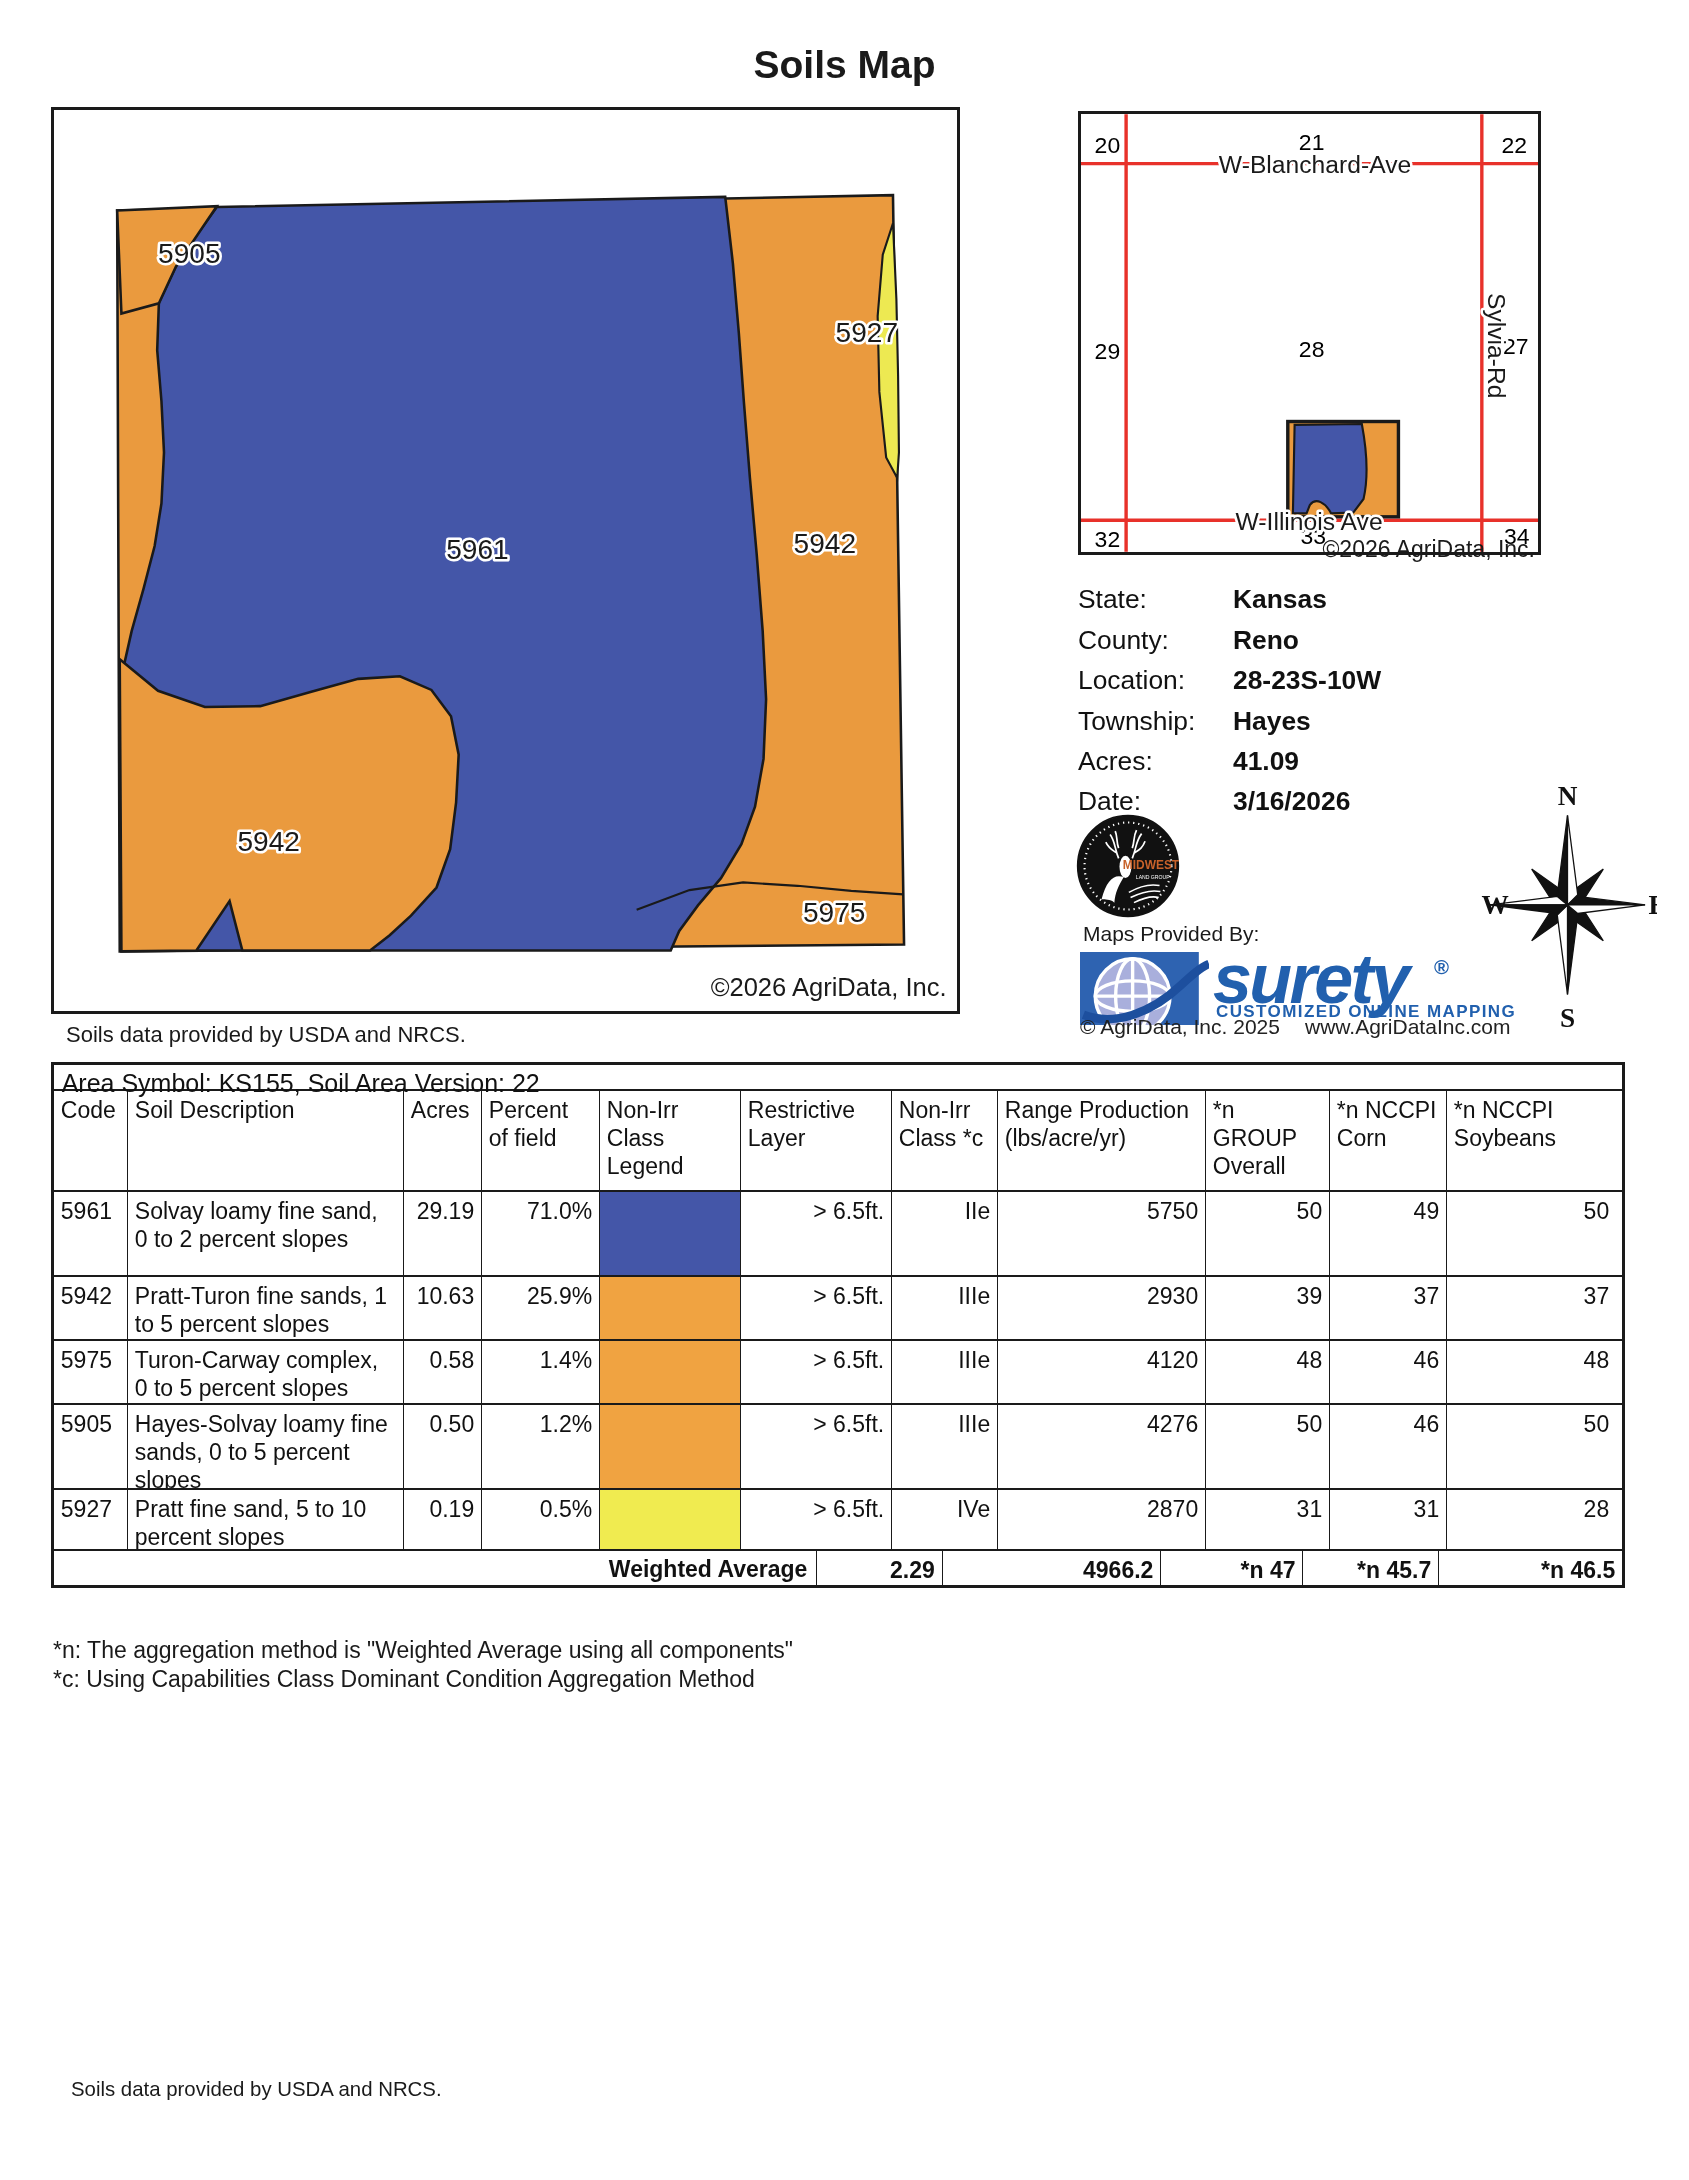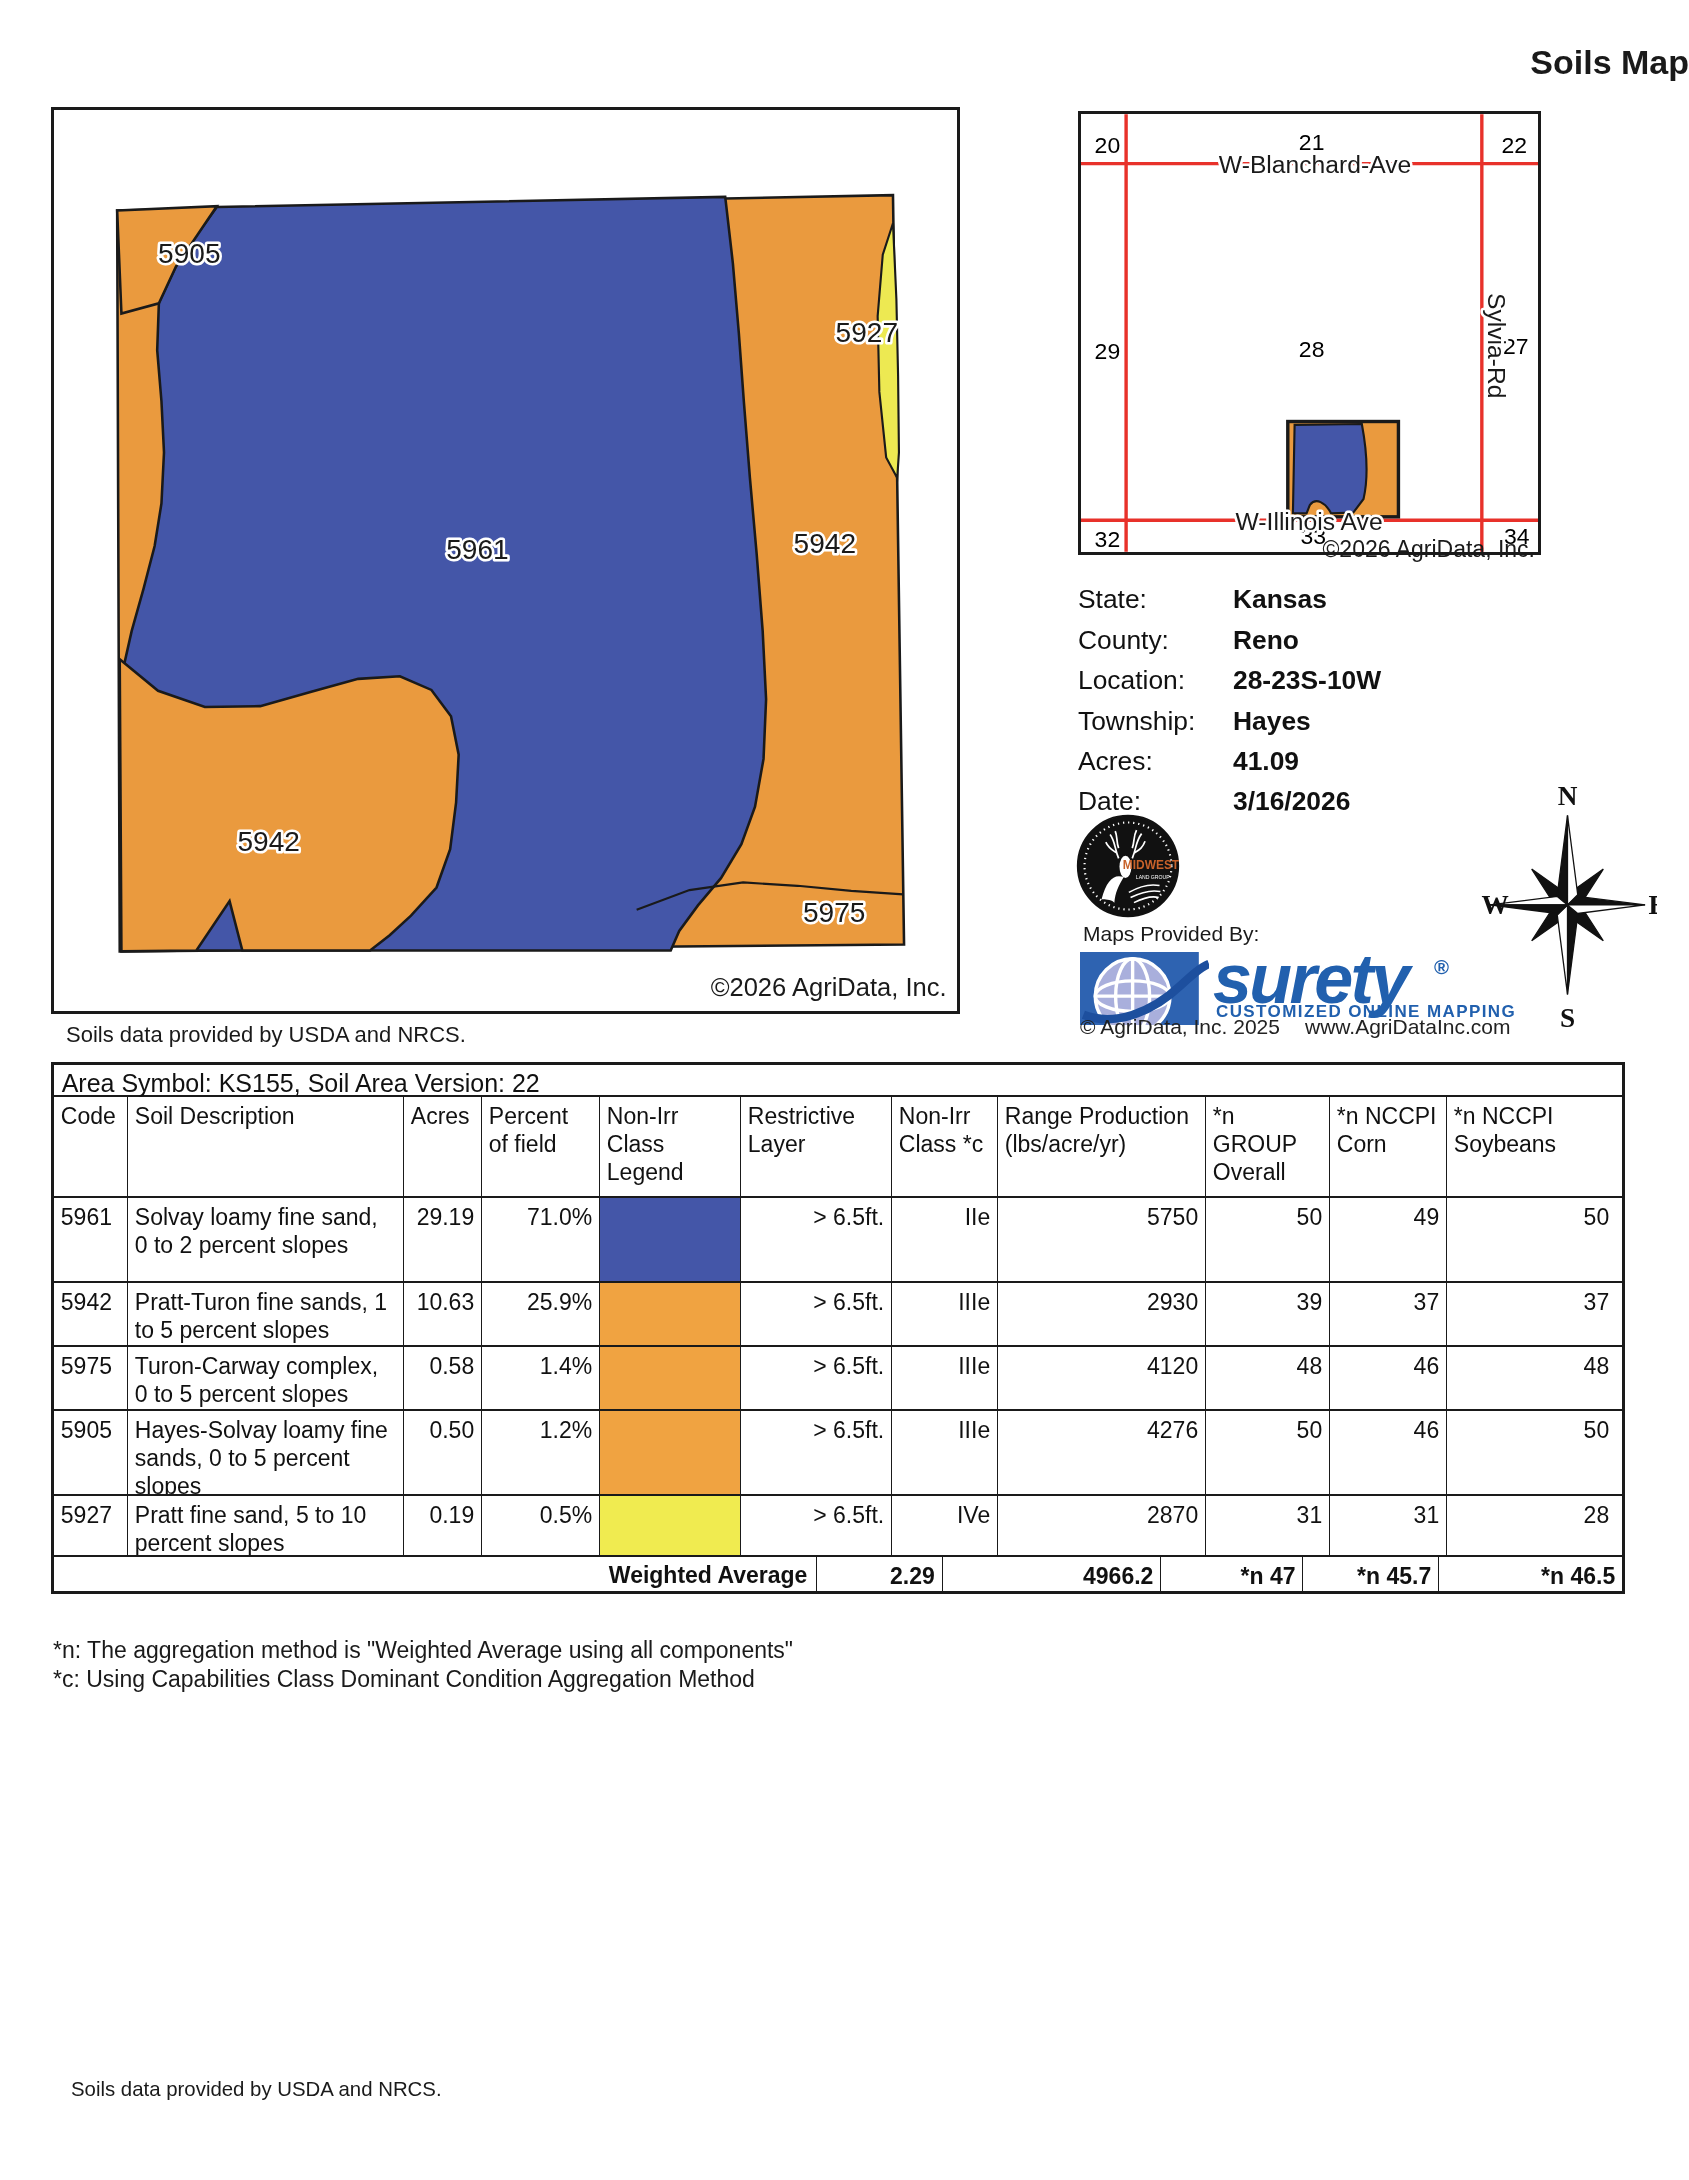--- a/index.html
+++ b/index.html
@@ -1,20 +1,20 @@
 <!DOCTYPE html>
 <html style="font-size:13.6px"><head>
 <meta charset="utf-8">
 <style>
   html,body{margin:0;padding:0;background:#fff;}
   #page{position:relative;width:1689px;height:2181px;background:#fff;overflow:hidden;
         font-family:"Liberation Sans",sans-serif;color:#111;}
   .abs{position:absolute;}
   
-  #title{top:43px;left:0;width:100%;text-align:right;font-size:34px;font-weight:bold;color:#1a1a1a;}
+  #title{top:43px;left:0;width:100%;text-align:center;font-size:39px;font-weight:bold;color:#1a1a1a;}
   
   #main-map-panel{left:51px;top:107px;width:903px;height:901px;border:3.4px solid #1a1a1a;background:#fff;}
   
   #locator-panel{left:1078px;top:111px;width:457px;height:438px;border:3.4px solid #1a1a1a;background:#fff;}
   #locator-copyright{left:1235px;top:536px;width:300px;text-align:right;font-size:23px;color:#1a1a1a;background:transparent;}
   
   #map-caption{left:66px;top:1022px;font-size:22px;color:#1a1a1a;}
   
   .info-row{left:1078px;width:477px;height:36px;font-size:26.4px;}
   .info-row .lbl{display:inline-block;width:155px;}
@@ -24,21 +24,21 @@
   #provided-by{left:1083px;top:922px;font-size:21px;color:#1a1a1a;}
   #surety-globe{left:1080px;top:952px;width:129px;height:73px;}
   #surety-word{left:1213px;top:944px;font-size:70px;font-weight:bold;font-style:italic;color:#2160AE;letter-spacing:-2.6px;line-height:1;}
   #surety-reg{left:1434px;top:956px;font-size:20.4px;font-weight:bold;color:#2160AE;}
   #surety-tagline{left:1216px;top:1002px;font-size:17px;font-weight:bold;color:#2160AE;letter-spacing:1.4px;}
   #agridata-copy{left:1080px;top:1015px;font-size:21px;color:#222;}
   #website{left:1305px;top:1015px;font-size:21px;color:#222;}
   #compass{left:1478px;top:771px;width:179px;height:273px;}
   
   #soil-table{left:51px;top:1062px;width:1568px;border:3.4px solid #1a1a1a;background:#fff;}
-  .t-area{height:30px;font-size:25px;padding:4.3px 0 0 7.7px;box-sizing:border-box;}
+  .t-area{height:24px;font-size:25px;padding:4.3px 0 0 7.7px;box-sizing:border-box;}
   .t-row{display:flex;border-top:2.6px solid #1a1a1a;box-sizing:border-box;}
   .t-row.header{height:101px;}
   .t-cell{box-sizing:border-box;border-right:1.7px solid #1a1a1a;padding:5.1px 6.8px 0 6.8px;
           font-size:23px;line-height:1.22;overflow:hidden;}
   .t-cell:last-child{border-right:none;}
   .c0{width:74px;}.c1{width:276px;}.c2{width:78px;}.c3{width:118px;}.c4{width:141px;padding:0;}
   .c5{width:151px;}.c6{width:106px;}.c7{width:208px;}.c8{width:124px;}.c9{width:117px;}.c10{width:169px;}
   .num{text-align:right;}
   .r-5961{height:85px;}.r-5942{height:64px;}.r-5975{height:64px;}.r-5905{height:85px;}.r-5927{height:61px;}
   .t-row.weighted{height:36px;font-weight:bold;gap:28px;}

